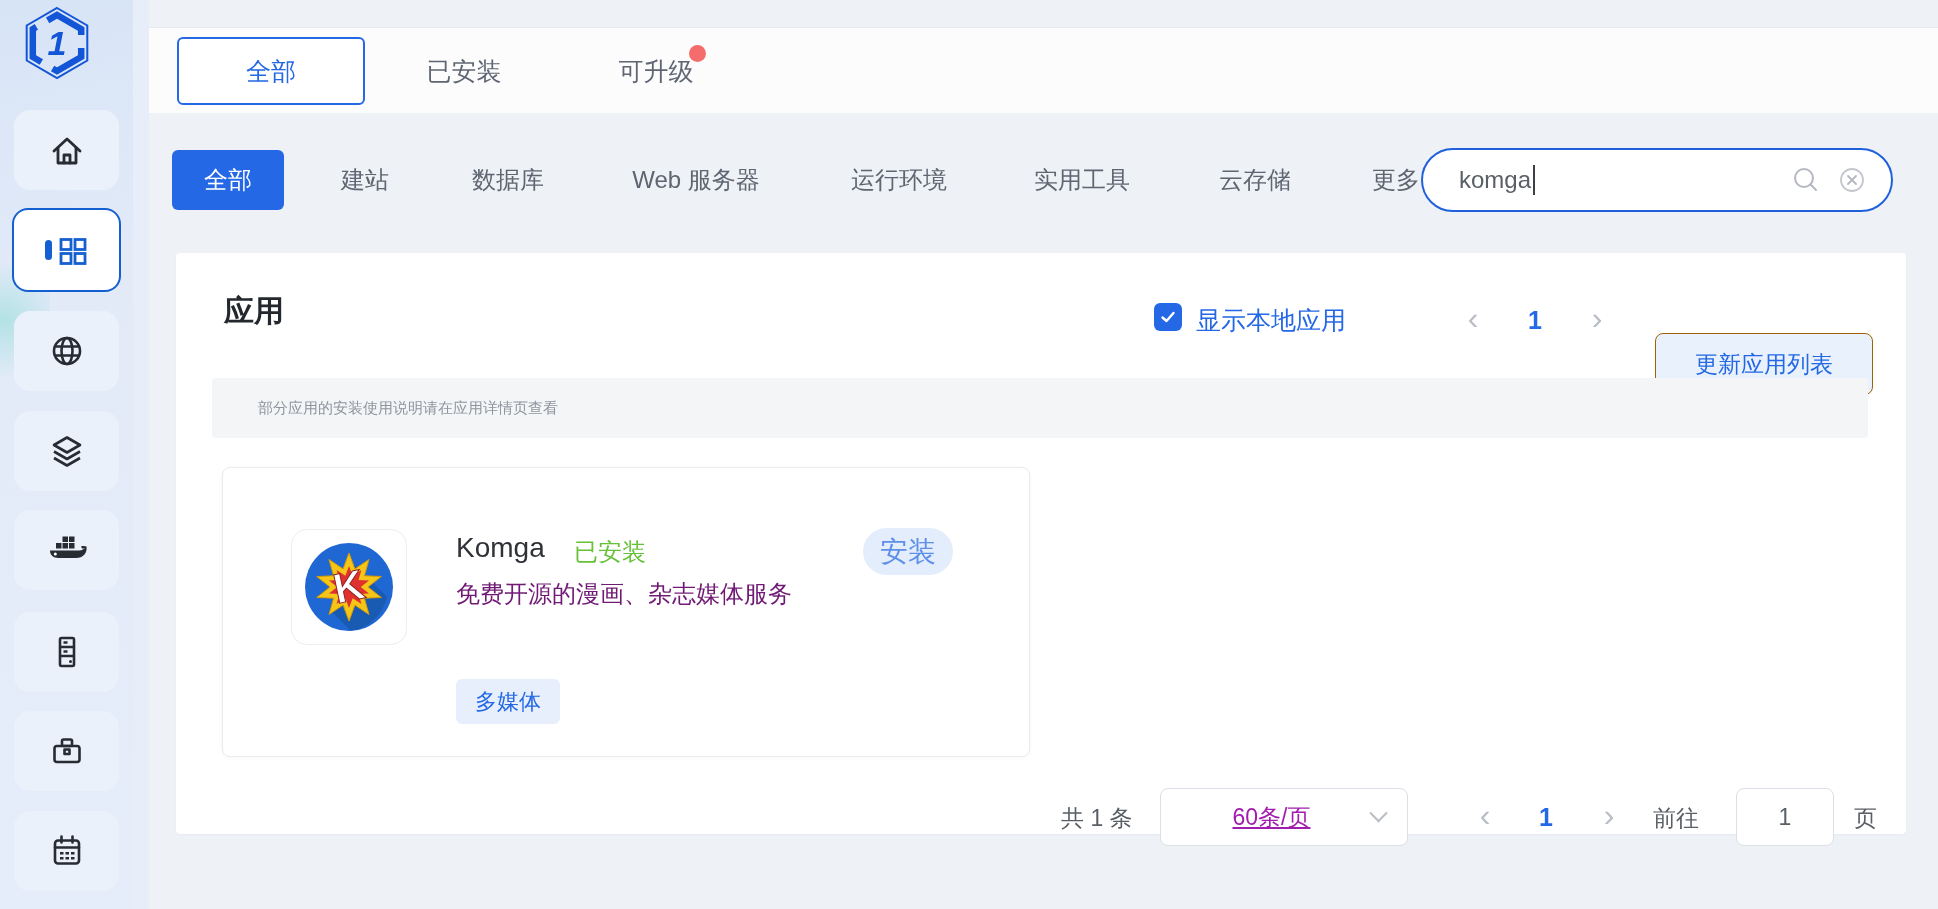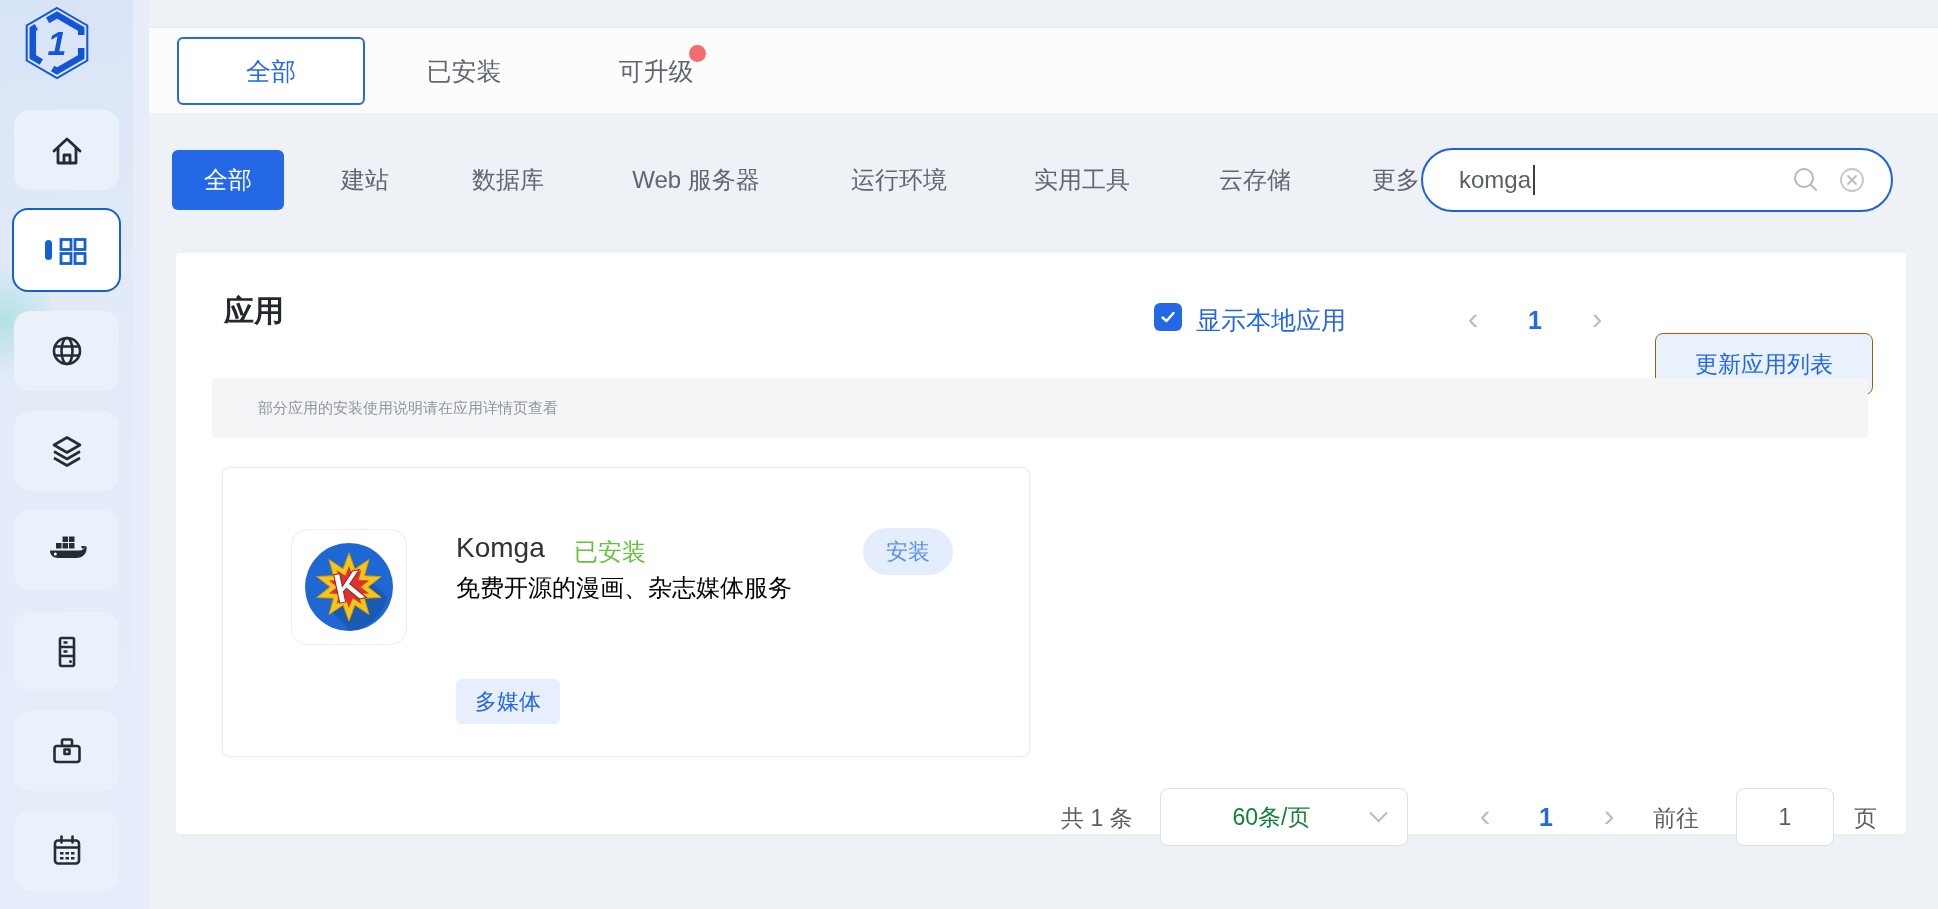--- a/index.html
+++ b/index.html
@@ -72,33 +72,33 @@
     border-radius:4px; font-size:15px; color:#8f959e; line-height:60px; padding-left:46px; }
 
   
   .app-card { position:absolute; left:46px; top:214px; width:808px; height:290px; background:#fff;
     border:1px solid #e8ebf0; border-radius:8px; box-shadow:0 1px 4px rgba(31,45,61,.04); cursor:pointer; }
   .app-icon { position:absolute; left:68px; top:61px; width:116px; height:116px; background:#fff;
     border:1px solid #ededed; border-radius:16px; display:flex; align-items:center; justify-content:center; }
   .app-name { position:absolute; left:233px; top:64px; font-size:28px; color:#2f3237; font-weight:500; }
   .app-status { position:absolute; left:351px; top:68px; font-size:24px; color:#67c23a; }
   .install-btn { position:absolute; left:640px; top:60px; width:90px; height:47px; background:#e3edfc;
-    border-radius:24px; color:#5e90ea; font-size:22px; display:flex; align-items:center; justify-content:center;
+    border-radius:24px; color:#5e90ea; font-size:28px; display:flex; align-items:center; justify-content:center;
     cursor:pointer; }
-  .app-desc { position:absolute; left:233px; top:104px; font-size:24px; color:#000000; }
+  .app-desc { position:absolute; left:233px; top:110px; font-size:24px; color:#701a75; }
   .app-tag { position:absolute; left:233px; top:211px; width:104px; height:45px; background:#e7eefc;
     border-radius:6px; color:#2468e5; font-size:22px; display:flex; align-items:center; justify-content:center;
     cursor:pointer; }
 
   
   .total-text { position:absolute; left:885px; top:548px; font-size:23px; color:#5a5f66; line-height:34px; }
   .page-size-select { position:absolute; left:984px; top:535px; width:248px; height:58px; background:#fff;
     border:1px solid #dcdfe6; border-radius:8px; display:flex; align-items:center; padding:0 22px 0 10px;
     cursor:pointer; }
-  .page-size-value { flex:1; text-align:center; font-size:23px; color:#15803d; }
+  .page-size-value { flex:1; text-align:center; font-size:23px; color:#a21caf;text-decoration:underline; }
   .chevron-down { width:13px; height:13px; border-right:2px solid #b9bdc5; border-bottom:2px solid #b9bdc5;
     transform:rotate(45deg) translate(-3px,-3px); }
   .pb-prev{left:1294px;top:545px}.pb-page{left:1355px;top:547px}.pb-next{left:1418px;top:545px}
   .goto-label { position:absolute; left:1477px; top:548px; font-size:23px; color:#5a5f66; line-height:34px; }
   .goto-input { position:absolute; left:1560px; top:535px; width:98px; height:58px; background:#fff;
     border:1px solid #dcdfe6; border-radius:8px; font-size:23px; color:#5a5f66; text-align:center;
     line-height:56px; cursor:text; }
   .unit-label { position:absolute; left:1678px; top:548px; font-size:23px; color:#5a5f66; line-height:34px; }
 </style>
 </head>

